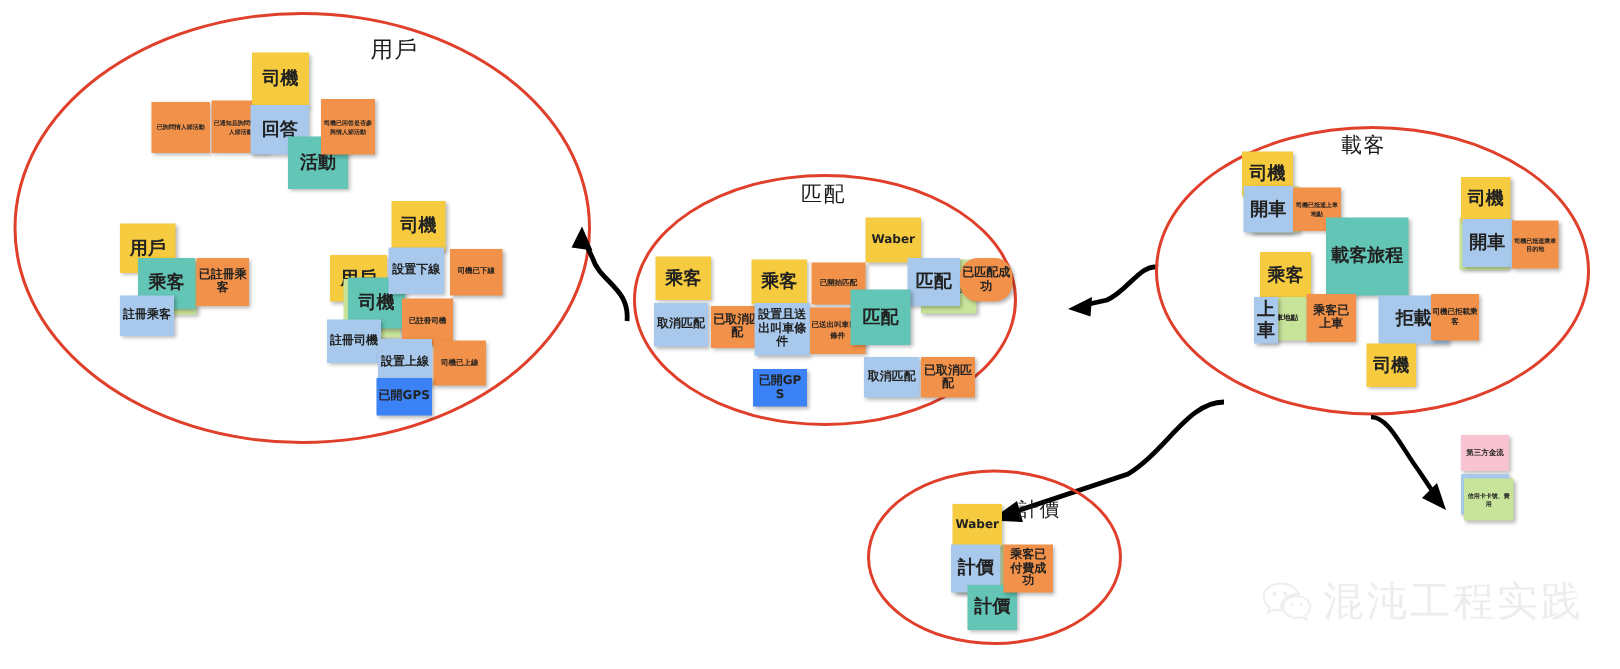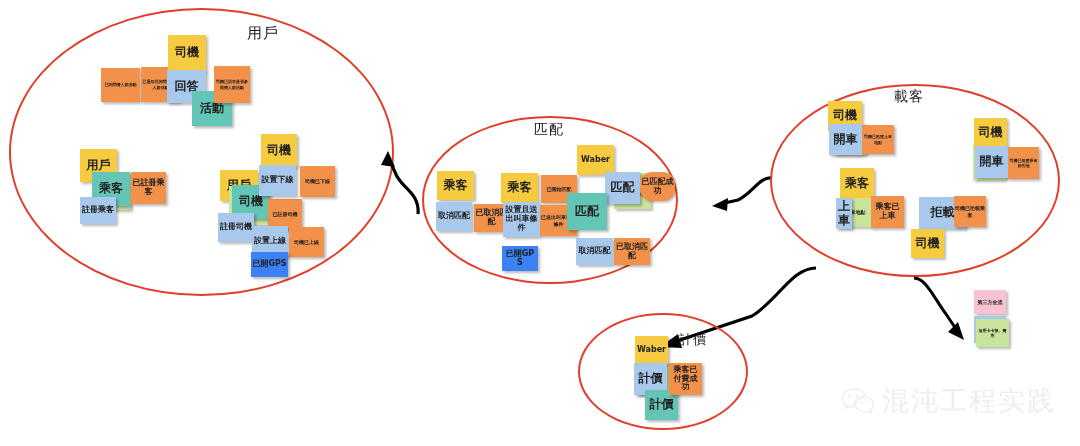--- a/index.html
+++ b/index.html
@@ -134,20 +134,21 @@
   </svg>
 
   <div class="ellipse" style="left:770px;top:84px;width:290px;height:193px;"></div>
   <div class="ellipse-label" style="left:894px;top:88px;font-size:14px;">載客</div>
 
   <div class="note c-yellow t-mid" style="left:828px;top:101px;width:34px;height:30px;">司機</div>
   <div class="note c-green t-xs" style="left:798px;top:124px;width:32px;height:31px;">上車地點</div>
   <div class="note c-blue t-mid" style="left:829px;top:124px;width:33px;height:31px;">開車</div>
   <div class="note c-orange t-xxs" style="left:862px;top:125px;width:32px;height:29px;">司機已抵達上車地點</div>
 
+  <div class="note c-teal t-mid" style="left:884px;top:145px;width:55px;height:52px;">載客旅程</div>
   <div class="note c-green t-sm" style="left:937px;top:145px;width:33px;height:35px;">乘車目的地</div>
 
   <div class="note c-yellow t-mid" style="left:974px;top:118px;width:33px;height:30px;">司機</div>
   <div class="note c-blue t-mid" style="left:975px;top:146px;width:33px;height:32px;">開車</div>
   <div class="note c-orange t-xxs" style="left:1008px;top:147px;width:31px;height:32px;">司機已抵達乘車目的地</div>
 
   <div class="note c-yellow t-mid" style="left:840px;top:168px;width:34px;height:32px;">乘客</div>
   <div class="note c-green t-xs" style="left:803px;top:198px;width:33px;height:29px;">上車地點</div>
   <div class="note c-blue t-mid" style="left:836px;top:198px;width:16px;height:31px;">上車</div>
   <div class="note c-orange t-sm" style="left:871px;top:196px;width:33px;height:32px;">乘客已上車</div>

